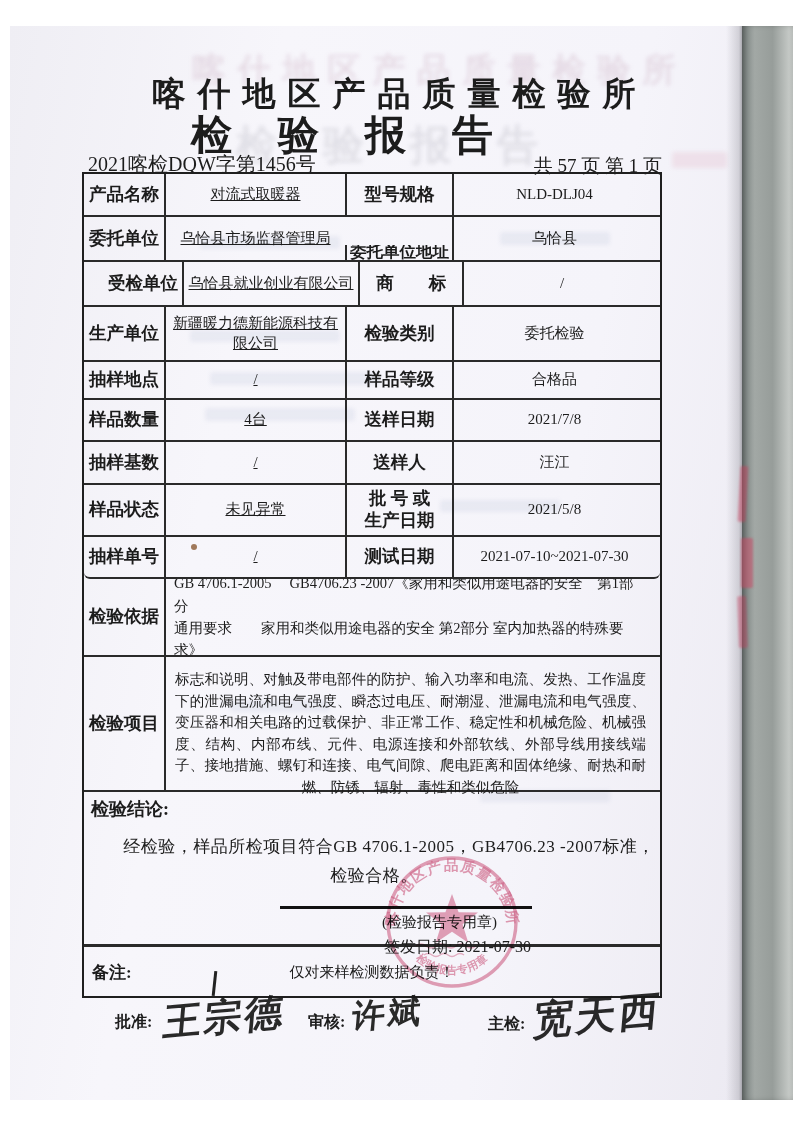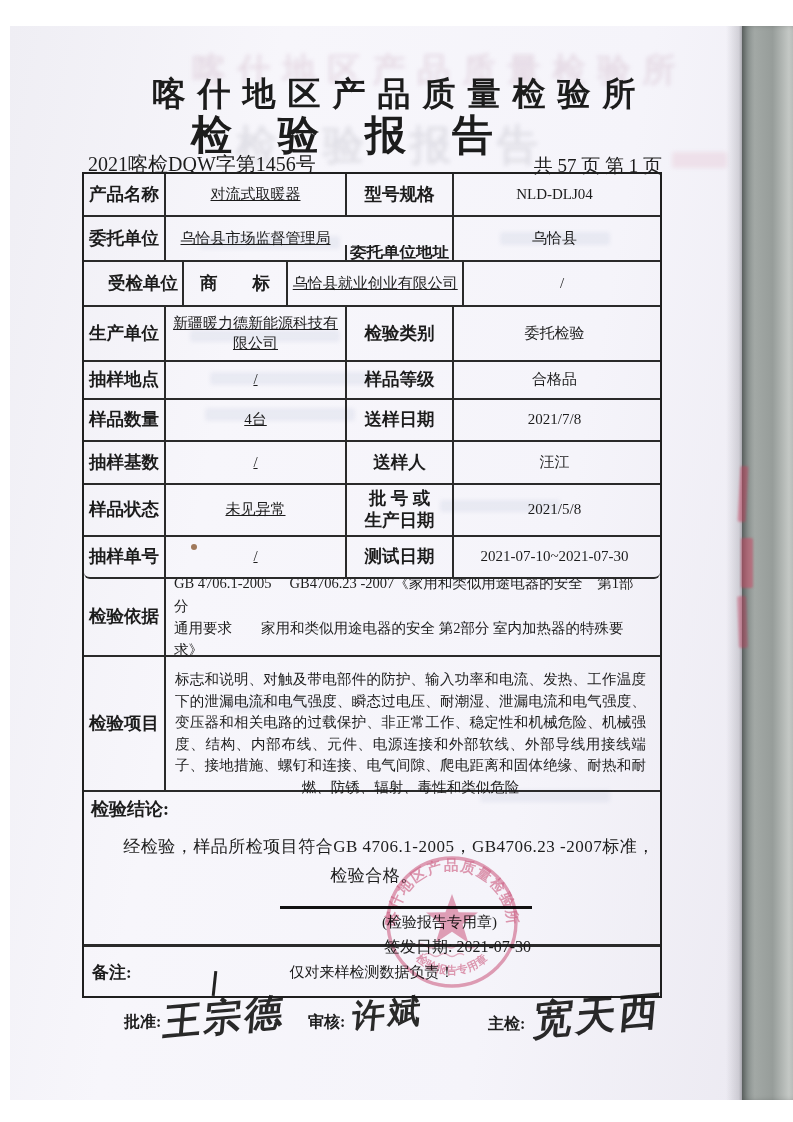--- a/index.html
+++ b/index.html
@@ -121,22 +121,22 @@
       <div class="cell c4 val">NLD-DLJ04</div>
     </div>
     <div class="trow" style="height:45px;">
       <div class="cell c1 lbl">委托单位</div>
       <div class="cell c2 val">乌恰县市场监督管理局</div>
       <div class="cell c3 lbl" style="font-size:16.5px;margin-top:28px;">委托单位地址</div>
       <div class="cell c4 val">乌恰县</div>
     </div>
     <div class="trow" style="height:45px;padding-left:20px;">
       <div class="cell c1 lbl">受检单位</div>
+      <div class="cell c2 val">乌恰县就业创业有限公司</div>
       <div class="cell c3 lbl">商　　标</div>
-      <div class="cell c2 val">乌恰县就业创业有限公司</div>
       <div class="cell c4 val">/</div>
     </div>
     <div class="trow" style="height:55px;">
       <div class="cell c1 lbl">生产单位</div>
       <div class="cell c2 val">新疆暖力德新能源科技有限公司</div>
       <div class="cell c3 lbl">检验类别</div>
       <div class="cell c4 val">委托检验</div>
     </div>
     <div class="trow" style="height:38px;">
       <div class="cell c1 lbl">抽样地点</div>
@@ -192,21 +192,21 @@
     </div>
 
     <div class="trow last" style="height:49px; border-top:1px solid #2a2a2a;">
       <div class="remark-cell">
         <div class="remark-label">备注:</div>
         <div class="remark-text">仅对来样检测数据负责！</div>
       </div>
     </div>
   </div>
 
-  <div class="sig-label" style="left:124px; top:1012px;">批准:</div>
+  <div class="sig-label" style="left:115px; top:1012px;">批准:</div>
   <div class="sig-name" style="left:163px; top:992px; font-size:38px;">王宗德</div>
   <div class="sig-label" style="left:308px; top:1012px;">审核:</div>
   <div class="sig-name" style="left:352px; top:992px; font-size:33px;">许斌</div>
   <div class="sig-label" style="left:488px; top:1014px;">主检:</div>
   <div class="sig-name" style="left:533px; top:988px; font-size:40px;">宽天西</div>
   <div class="pen-stroke"></div>
 
   <svg class="stamp" viewBox="0 0 136 136">
     <g stroke="#cf4d74" fill="none" opacity="0.62">
       <circle cx="68" cy="68" r="64" stroke-width="3.4"></circle>

